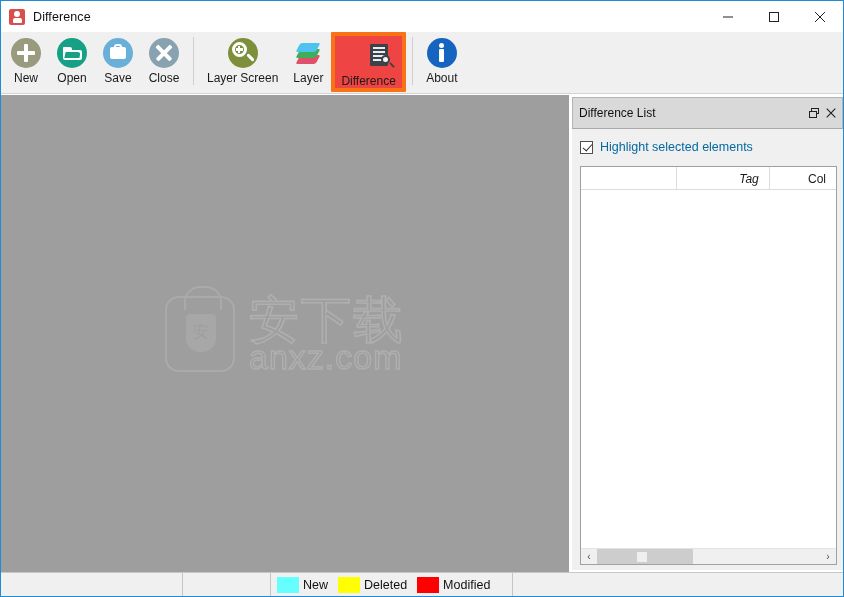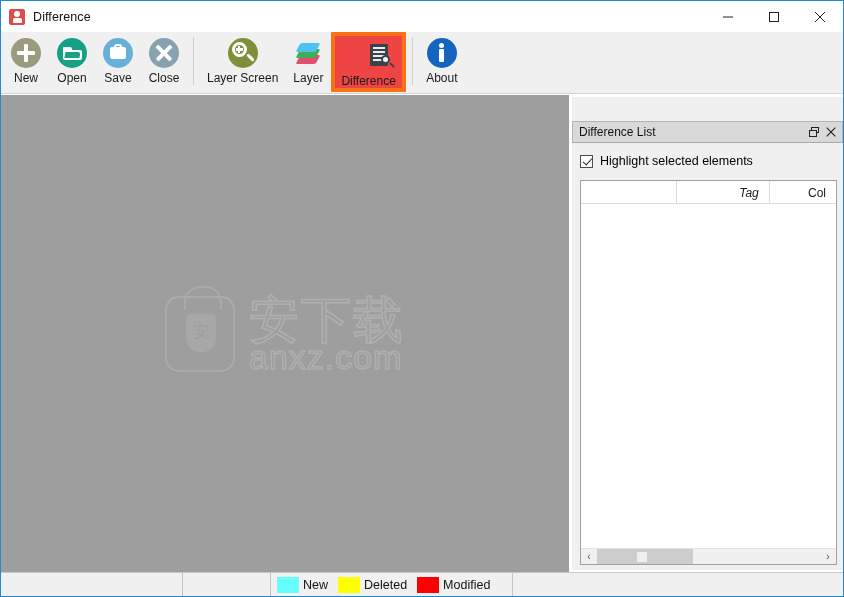--- a/index.html
+++ b/index.html
@@ -209,28 +209,27 @@
   }
 
   
   #panel {
     position: absolute; left: 571px; top: 96px;
     width: 271px; height: 473px;
     background: #f0f0f0;
     display: flex; flex-direction: column;
   }
   #panel-title {
-    height: 22px;
+    height: 32px;
     background: #d9d9d9;
     border: 1px solid #b4b4b4;
     border-bottom: 1px solid #a9a9a9;
     display: flex; align-items: center;
     padding: 0 3px 0 6px;
     flex: none;
-    margin-top: 24px;
   }
   #panel-title-text {
     font-size: 12px; color: #111;
     flex: 1; white-space: nowrap;
   }
   .ptbtn {
     width: 17px; height: 16px;
     display: flex; align-items: center; justify-content: center;
   }
   #panel-body {
@@ -252,21 +251,21 @@
     position: relative; flex: none;
   }
   #cb::after {
     content: "";
     position: absolute; left: 3.5px; top: 0.5px;
     width: 4px; height: 8px;
     border: solid #2b2b2b;
     border-width: 0 1.6px 1.6px 0;
     transform: rotate(42deg);
   }
-  #cb-label { font-size: 12.5px; color: #000000; white-space: nowrap; }
+  #cb-label { font-size: 12.5px; color: #0369a1; white-space: nowrap; }
   #list {
     flex: 1;
     border: 1px solid #a0a0a0;
     background: #ffffff;
     display: flex; flex-direction: column;
     overflow: hidden;
   }
   #list-head {
     height: 23px;
     display: flex; flex: none;

